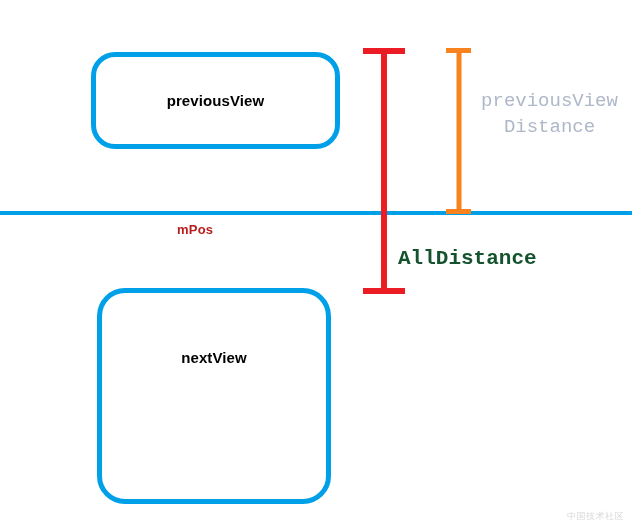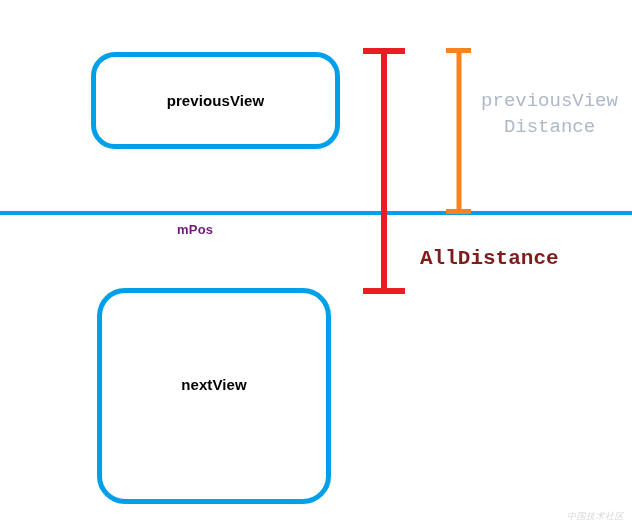--- a/index.html
+++ b/index.html
@@ -47,40 +47,40 @@
   }
   #next-view-box {
     left: 97px;
     top: 288px;
     width: 234px;
     height: 216px;
     border-radius: 28px;
     align-items: flex-start;
   }
   #next-view-box .view-label {
-    margin-top: 83px;
+    margin-top: 56px;
   }
 
   
   #mpos-line {
     position: absolute;
     left: 0;
     top: 211px;
     width: 632px;
     height: 4px;
     background: #00a0e9;
   }
   #mpos-label {
     position: absolute;
     left: 177px;
     top: 222px;
     font-family: "Liberation Sans", sans-serif;
     font-weight: bold;
     font-size: 13px;
-    color: #701a75;
+    color: #b91c1c;
     letter-spacing: 0.2px;
     white-space: nowrap;
   }
 
   
   .bracket {
     position: absolute;
   }
   .bracket .stem {
     position: absolute;
@@ -103,26 +103,26 @@
   #all-distance-bracket {
     left: 363px;
     top: 48px;
     width: 42px;
     height: 246px;
   }
   #all-distance-bracket .stem,
   #all-distance-bracket .cap { background: #ec1c24; }
   #all-distance-label {
     position: absolute;
-    left: 420px;
+    left: 398px;
     top: 247px;
     font-family: "Liberation Mono", "DejaVu Sans Mono", monospace;
     font-weight: bold;
     font-size: 21px;
-    color: #7f1d1d;
+    color: #14532d;
     white-space: nowrap;
   }
 
   
   #previous-view-distance-bracket {
     left: 446px;
     top: 48px;
     width: 25px;
     height: 166px;
   }
@@ -145,21 +145,20 @@
   
   #watermark {
     position: absolute;
     right: 8px;
     bottom: 8px;
     font-family: "DejaVu Sans", sans-serif;
     font-size: 9px;
     color: #d9d9d9;
     letter-spacing: 0.5px;
     white-space: nowrap;
-    font-style: italic;
   }
 </style>
 </head>
 <body>
 
 <div id="canvas">
 
   <div id="previous-view-box" class="view-box">
     <span class="view-label">previousView</span>
   </div>

